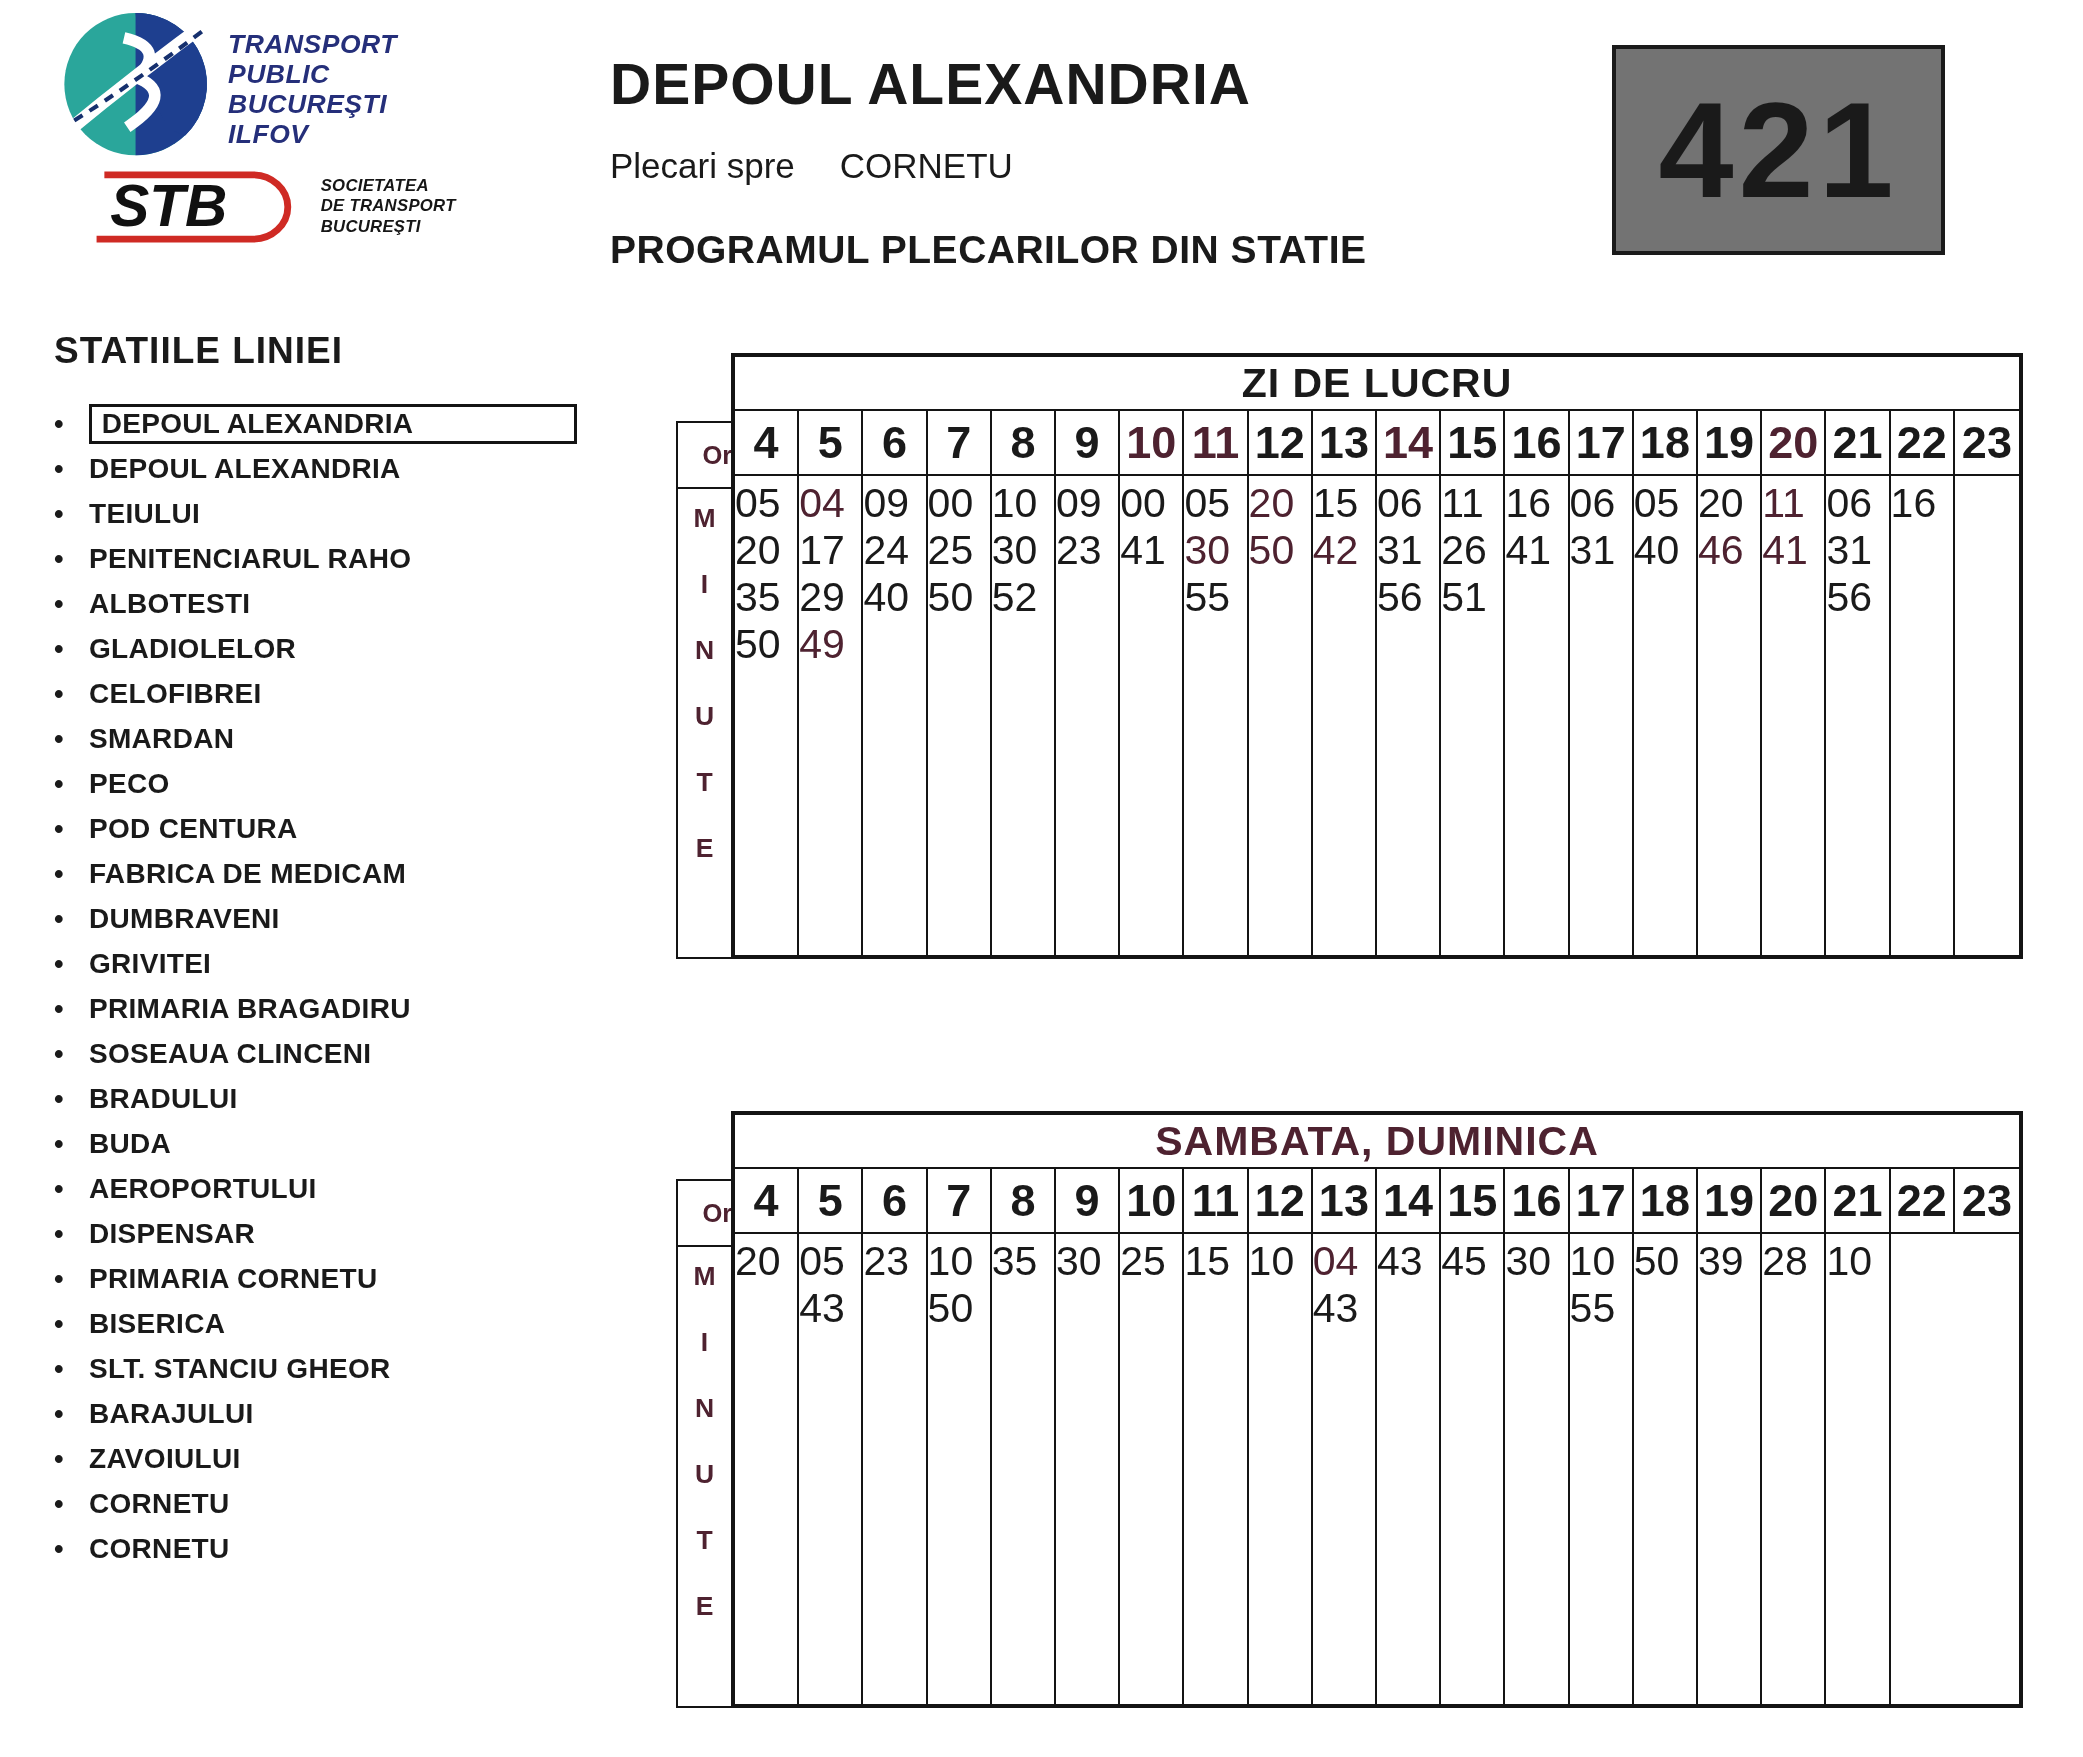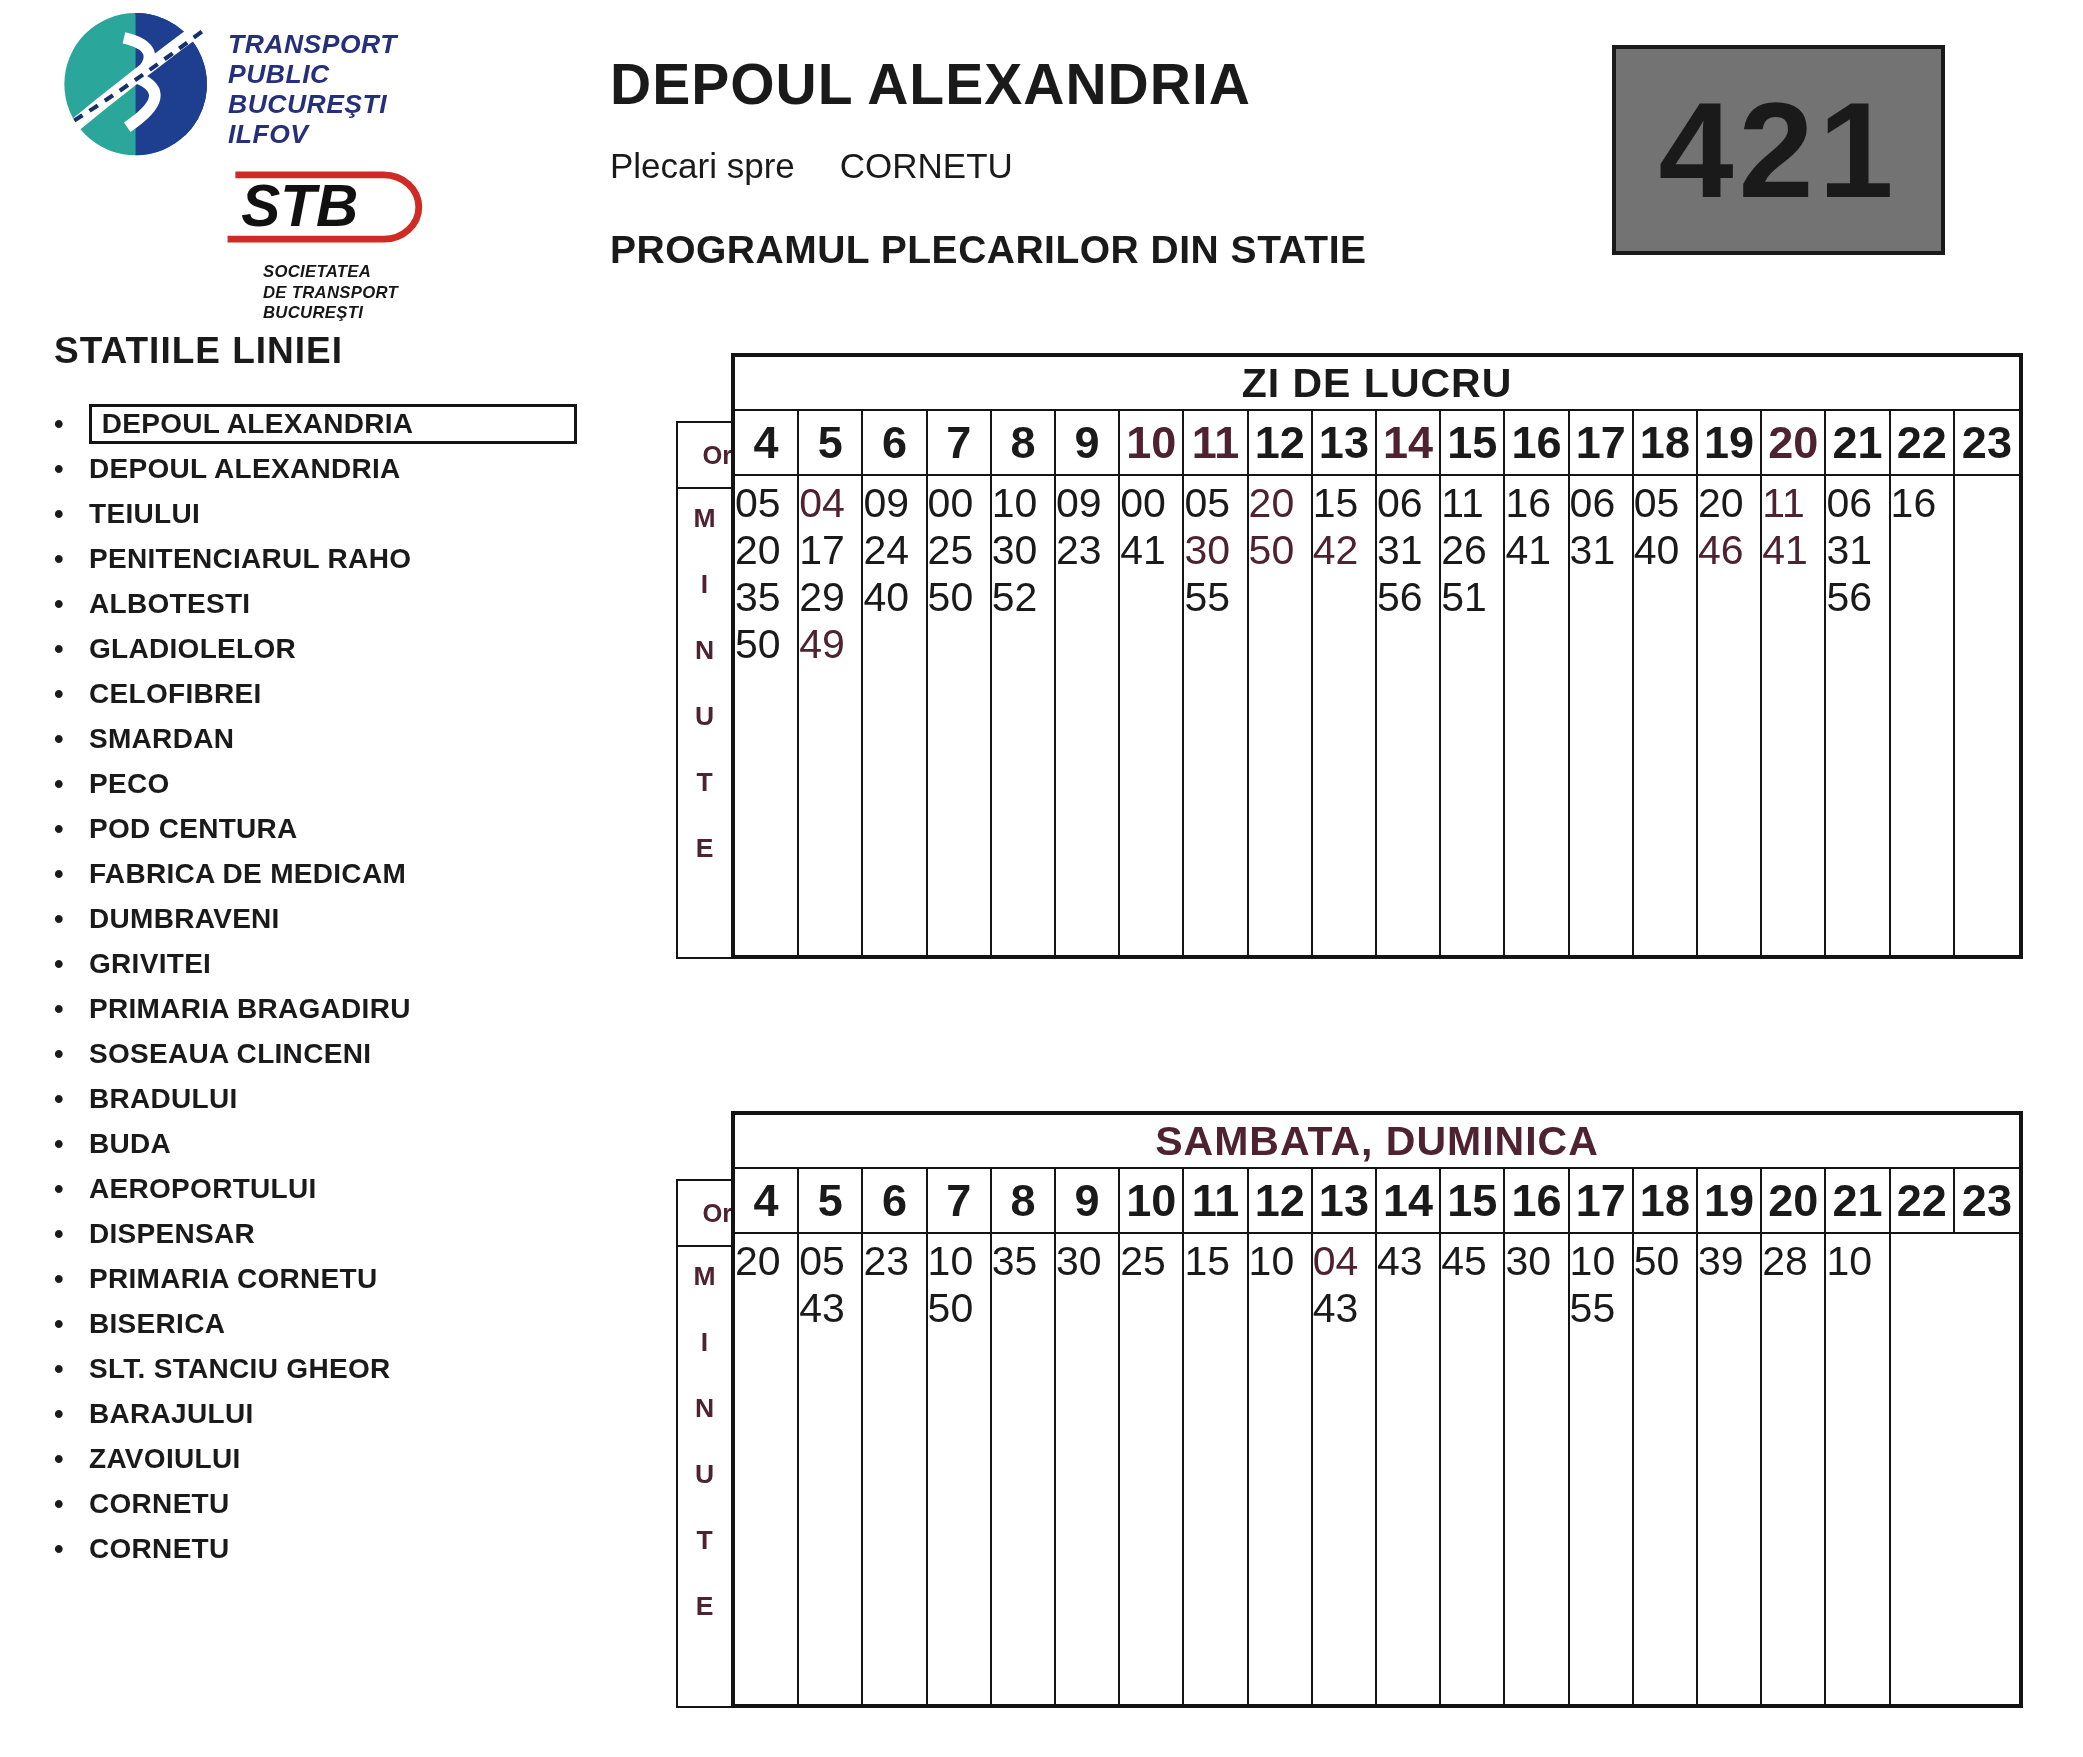--- a/index.html
+++ b/index.html
@@ -13,21 +13,21 @@
   }
   .mar { color: #4e2230; }
 
   
   .logos { position: absolute; left: 57px; top: 7.8px; width: 510px; }
   .tpbi { display: flex; gap: 4px; align-items: center; }
   .tpbi-text {
     font-style: italic; font-weight: bold; color: #252f7a;
     font-size: 26.5px; line-height: 30px; letter-spacing: 0.5px; padding-top: 13.7px;
   }
-  .stb-row { display: flex; gap: 15.7px; margin-top: 9.8px; margin-left: 37px; align-items: center; flex-direction: column; }
+  .stb-row { display: flex; gap: 15.7px; margin-top: 9.8px; margin-left: 37px; align-items: center; }
   .stb-text { font-style: italic; font-weight: bold; color: #161616; font-size: 16.7px; line-height: 20.6px; letter-spacing: 0.3px; }
 
   
   .title-block { position: absolute; left: 610px; top: 51px; width: 980px; }
   .depot-title { font-size: 57px; font-weight: bold; letter-spacing: 1px; }
   .subtitle { margin-top: 29px; font-size: 35px; }
   .subtitle .dest { margin-left: 45px; }
   .program-title { margin-top: 42px; font-size: 39px; font-weight: bold; letter-spacing: 0.5px; }
 
   .route-box {

